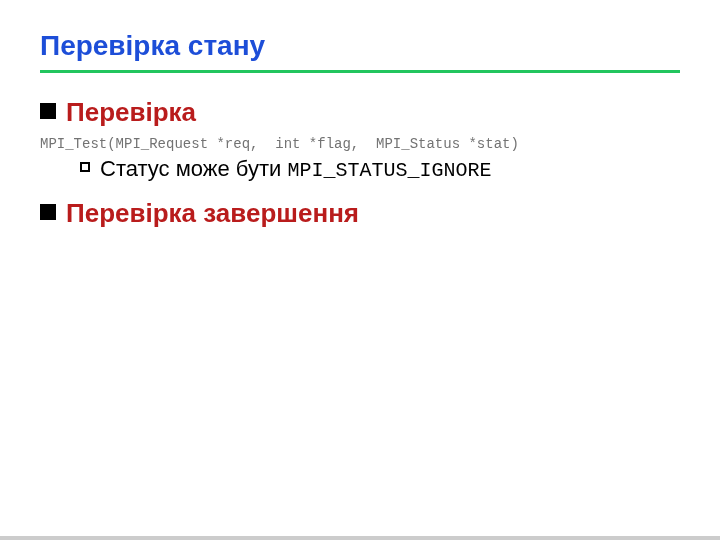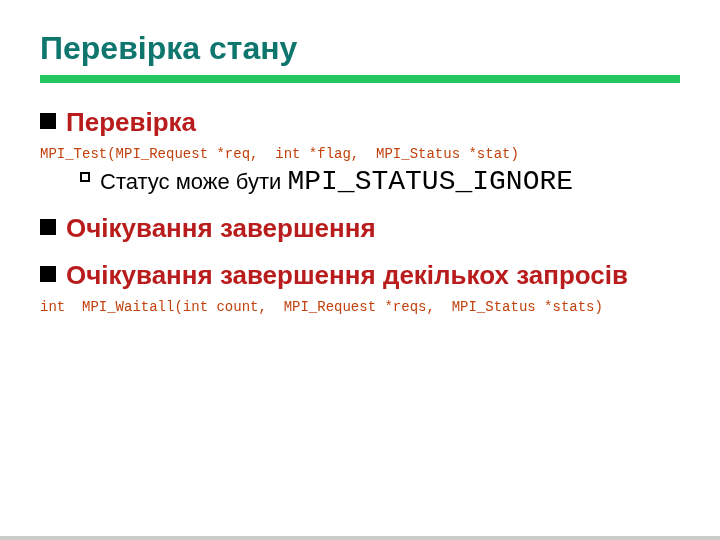--- a/index.html
+++ b/index.html
@@ -18,25 +18,25 @@
 
     .slide {
       width: 720px;
       height: 540px;
       background: #ffffff;
       padding: 30px 40px 30px 40px;
       position: relative;
     }
 
     .slide-title {
-      font-size: 32px;
+      font-size: 28px;
       font-weight: bold;
-      color: #0f766e;
+      color: #1d4ed8;
       margin-bottom: 24px;
-      border-bottom: 8px solid #22c55e;
+      border-bottom: 3px solid #22c55e;
       padding-bottom: 8px;
     }
 
     .section {
       margin-bottom: 16px;
     }
 
     .bullet-main {
       display: flex;
       align-items: flex-start;
@@ -52,21 +52,21 @@
       height: 16px;
       background: #000000;
       margin-right: 10px;
       margin-top: 6px;
       flex-shrink: 0;
     }
 
     .code-line {
       font-family: 'Courier New', Courier, monospace;
       font-size: 14px;
-      color: #c2410c;
+      color: #737373;
       margin-bottom: 4px;
       margin-left: 0px;
       white-space: nowrap;
     }
 
     .sub-bullet {
       display: flex;
       align-items: flex-start;
       margin-left: 40px;
       margin-bottom: 8px;
@@ -85,21 +85,21 @@
       flex-shrink: 0;
     }
 
     .sub-bullet-text {
       font-size: 22px;
       color: #000000;
     }
 
     .sub-bullet-text .code-inline {
       font-family: 'Courier New', Courier, monospace;
-      font-size: 28px;
+      font-size: 20px;
     }
 
     .bottom-border {
       position: absolute;
       bottom: 0;
       left: 0;
       right: 0;
       height: 4px;
       background: #cccccc;
     }
@@ -121,26 +121,19 @@
       <span class="bullet-small"></span>
       <span class="sub-bullet-text">
         Статус може бути <span class="code-inline">MPI_STATUS_IGNORE</span>
       </span>
     </div>
   </div>
 
   <div class="section">
     <div class="bullet-main">
       <span class="bullet-square"></span>
-      <span>Очікування завершення</span>
+      <span>Перевірка завершення</span>
     </div>
   </div>
 
-  <div class="section">
-    <div class="bullet-main">
-      <span class="bullet-square"></span>
-      <span>Очікування завершення декількох запросів</span>
-    </div>
-    <div class="code-line">int&nbsp; MPI_Waitall(int count,&nbsp; MPI_Request *reqs,&nbsp; MPI_Status *stats)</div>
-  </div>
 
   <div class="bottom-border"></div>
 </div>
 
 </body></html>

